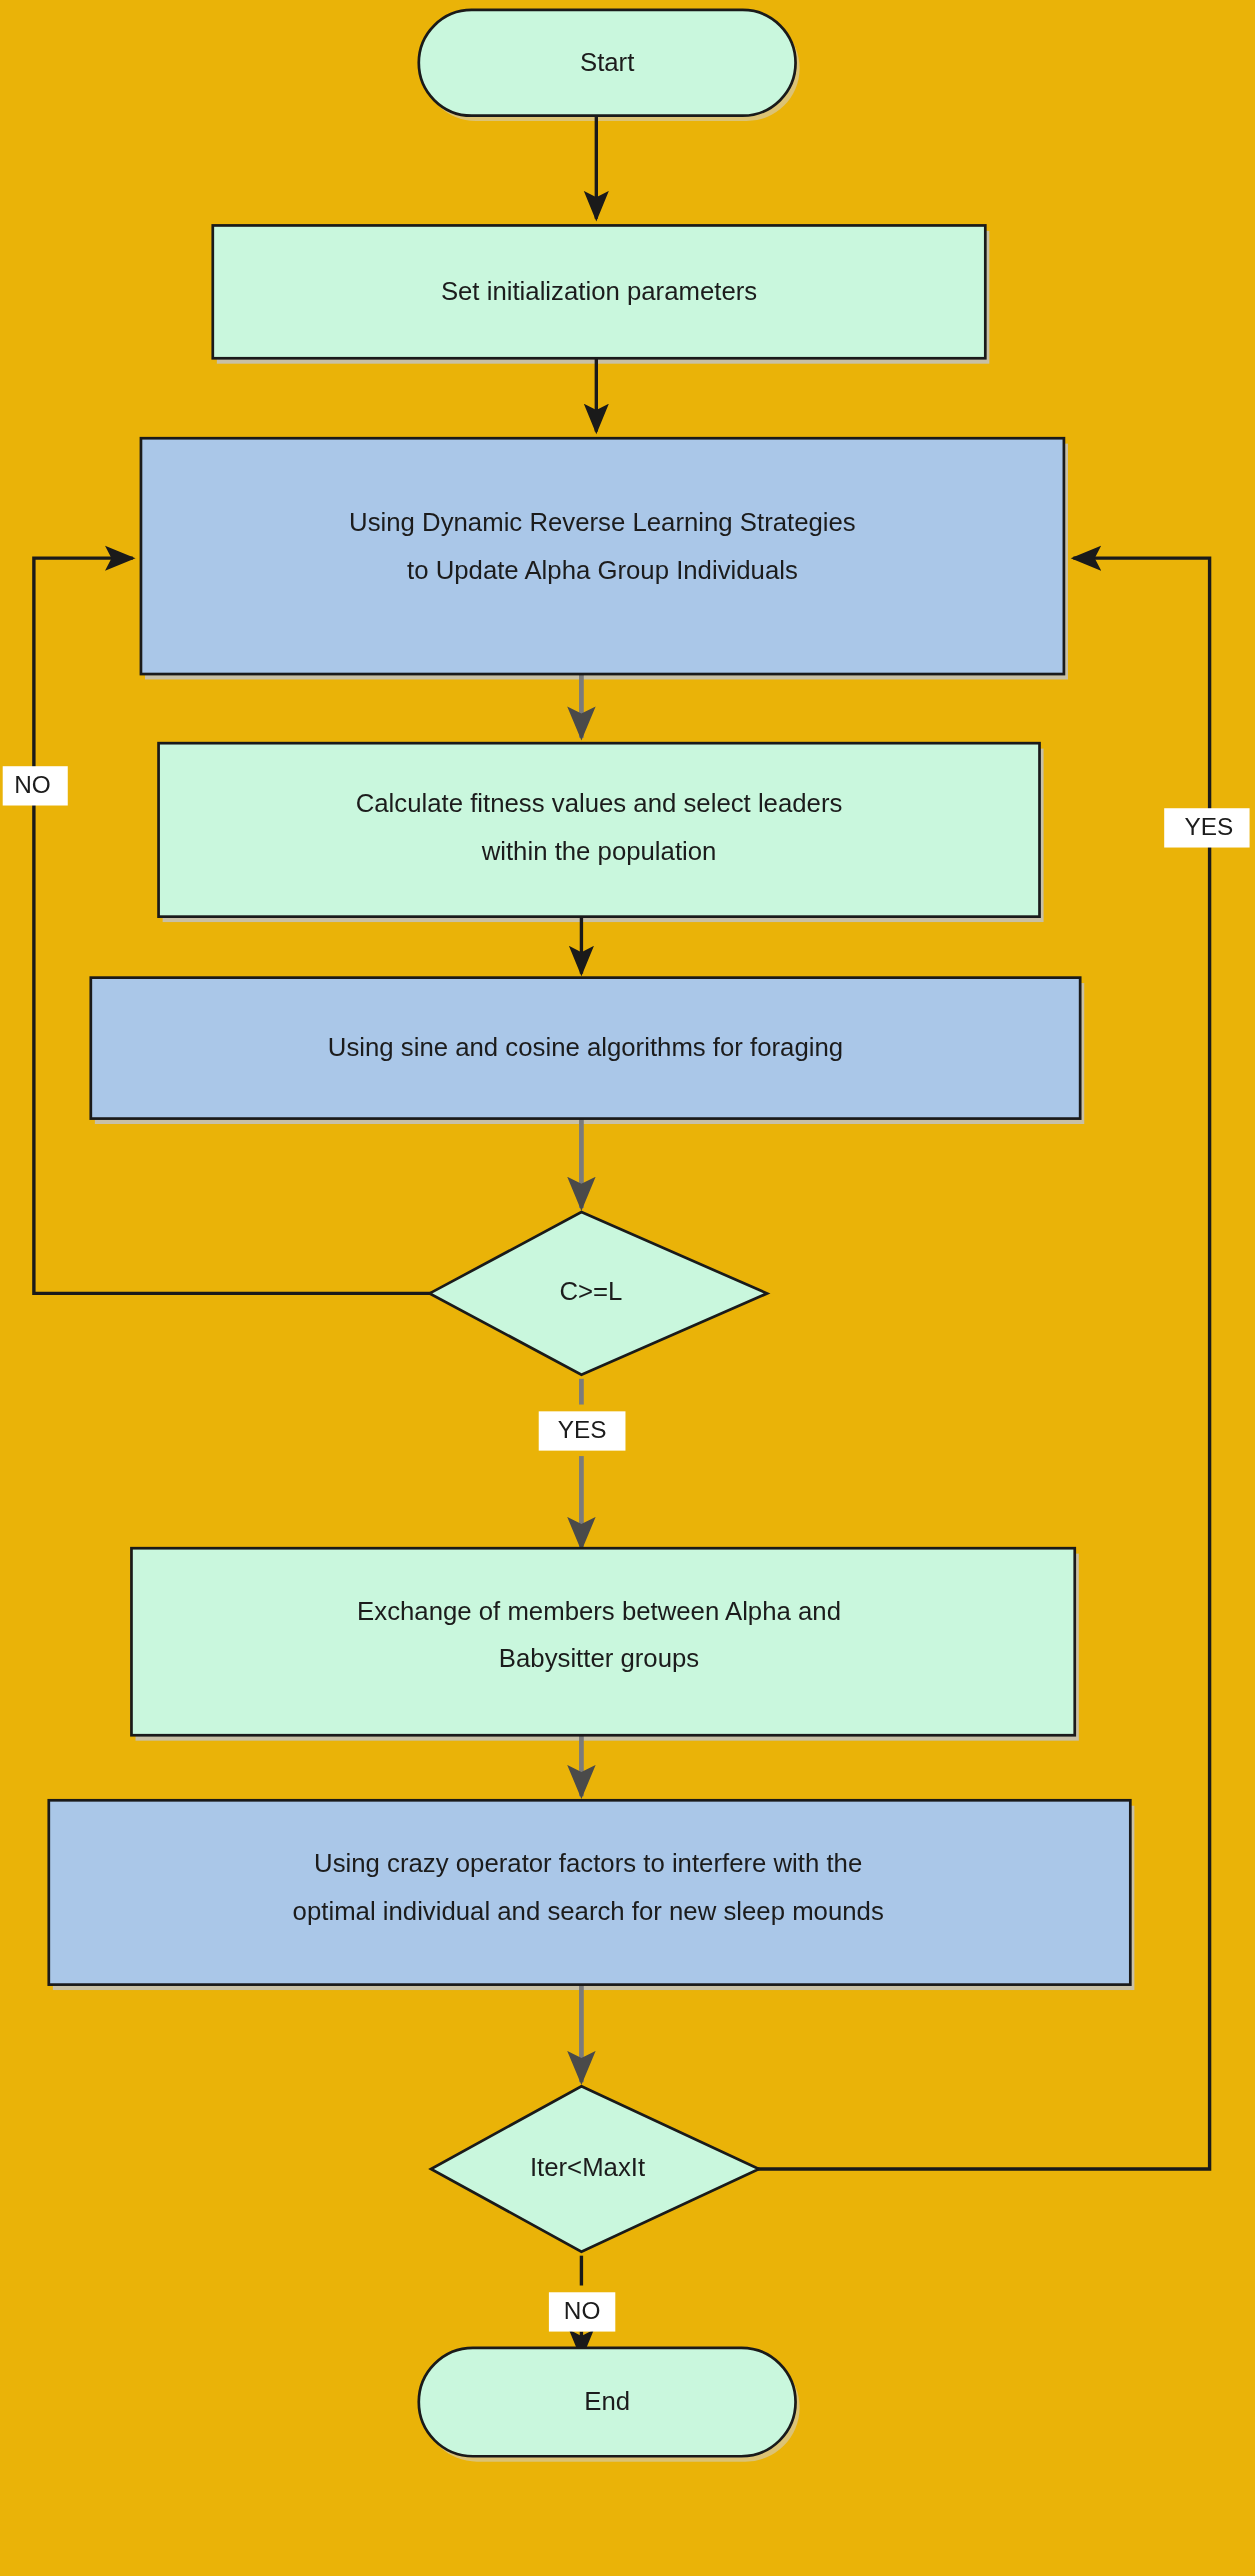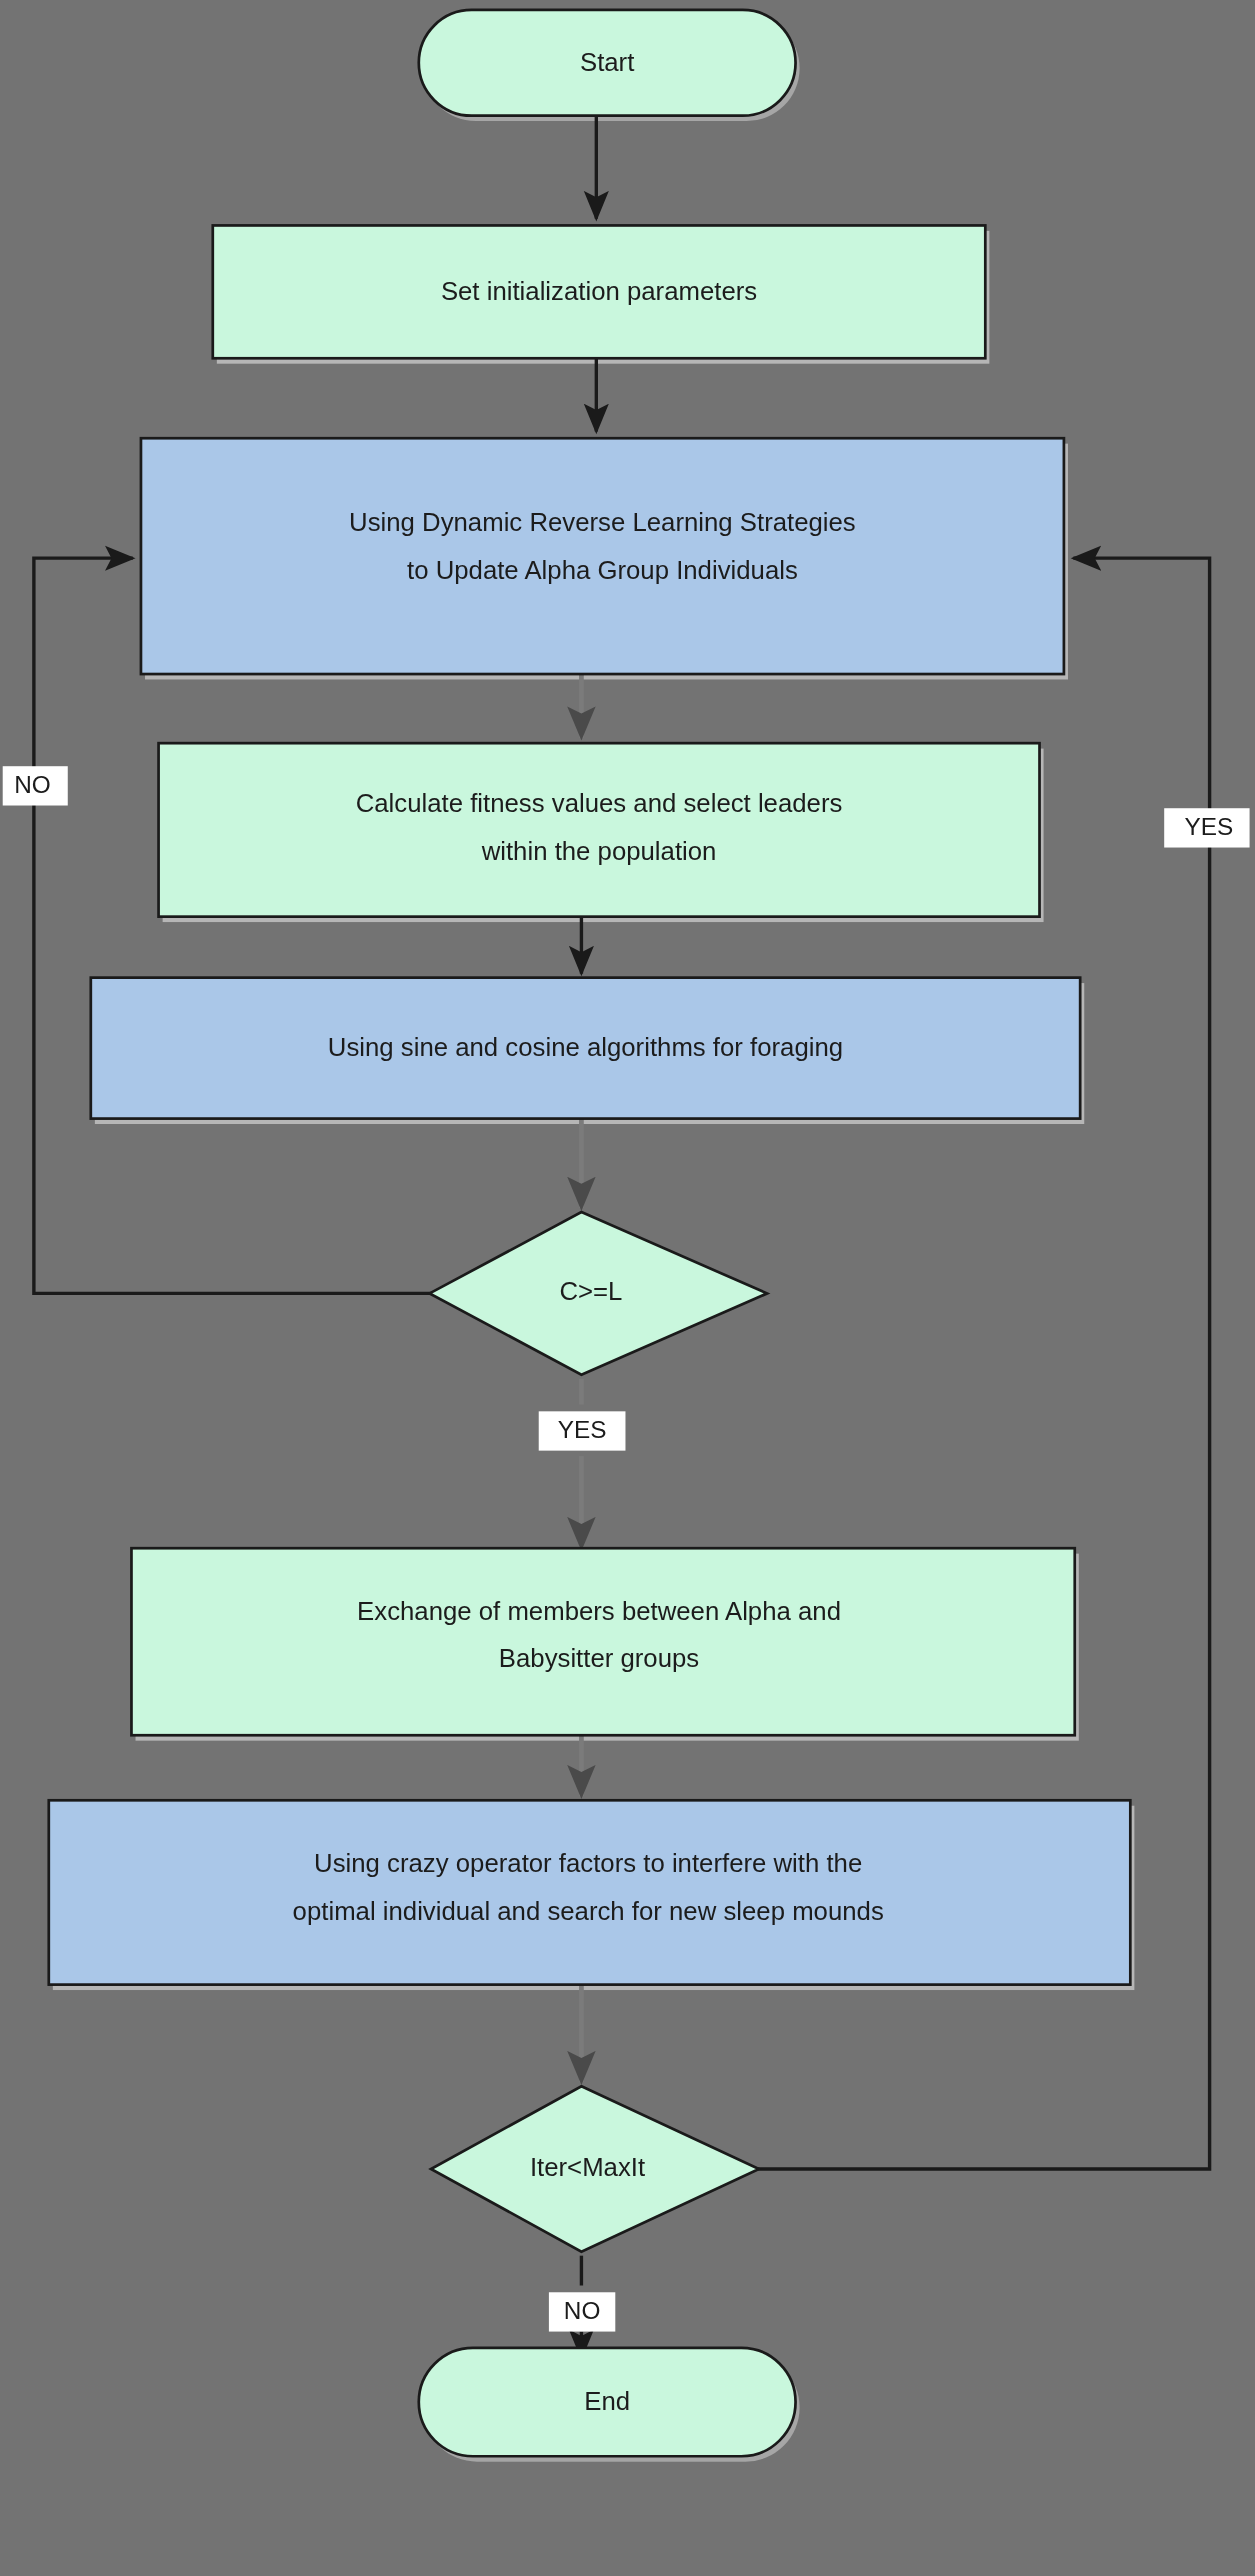--- a/index.html
+++ b/index.html
@@ -10,21 +10,21 @@
   body {
     width: 1255px;
     height: 2576px;
     font-family: "Liberation Sans", sans-serif;
     overflow: hidden;
   }
   #flowchart-root {
     position: relative;
     width: 1255px;
     height: 2576px;
-    background: #737373;
+    background: #eab308;
   }
   svg#flow-svg {
     display: block;
     width: 1255px;
     height: 2576px;
   }
   .node-shape {
     stroke: #1a1a1a;
     stroke-width: 4;
   }

